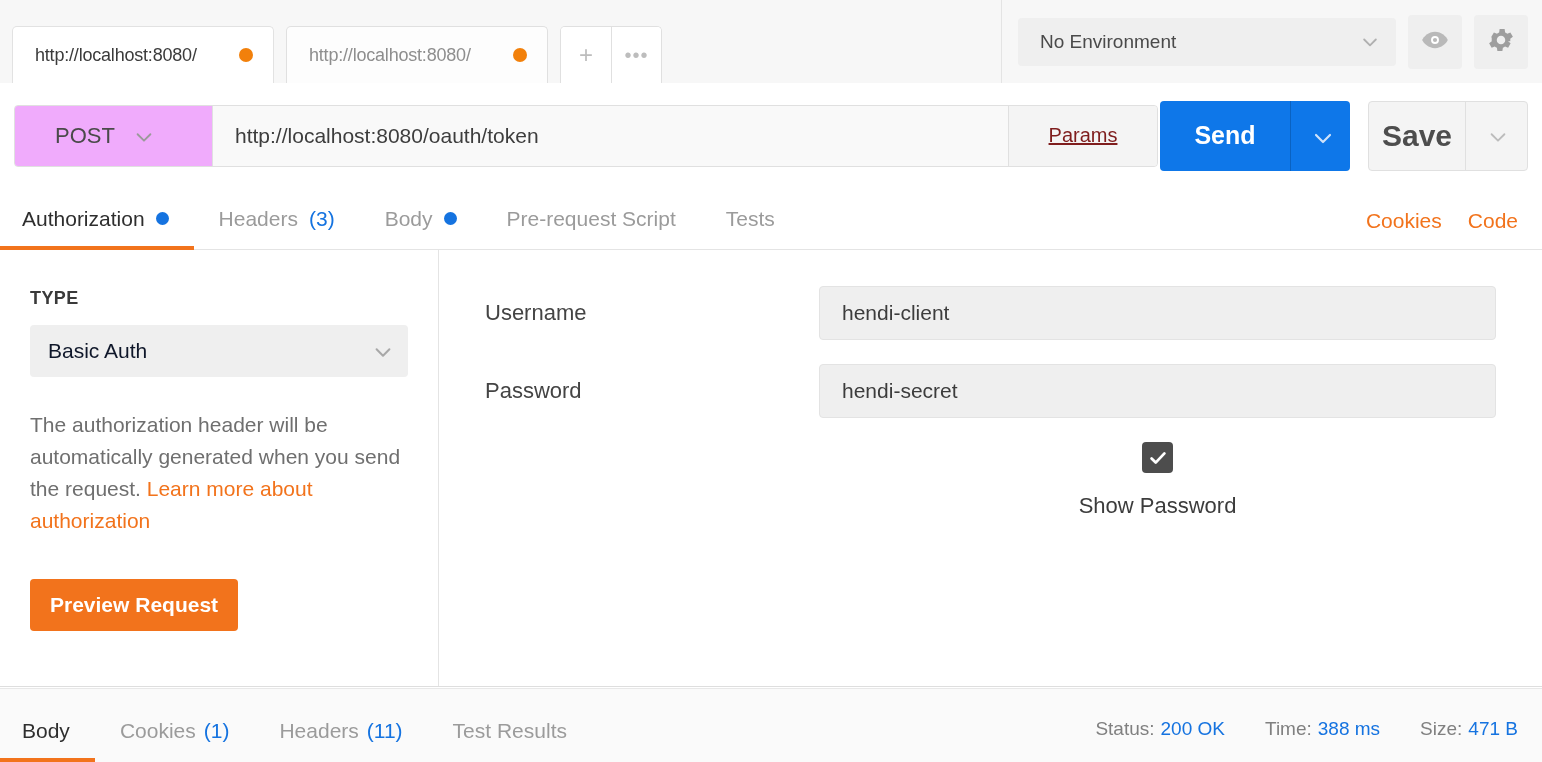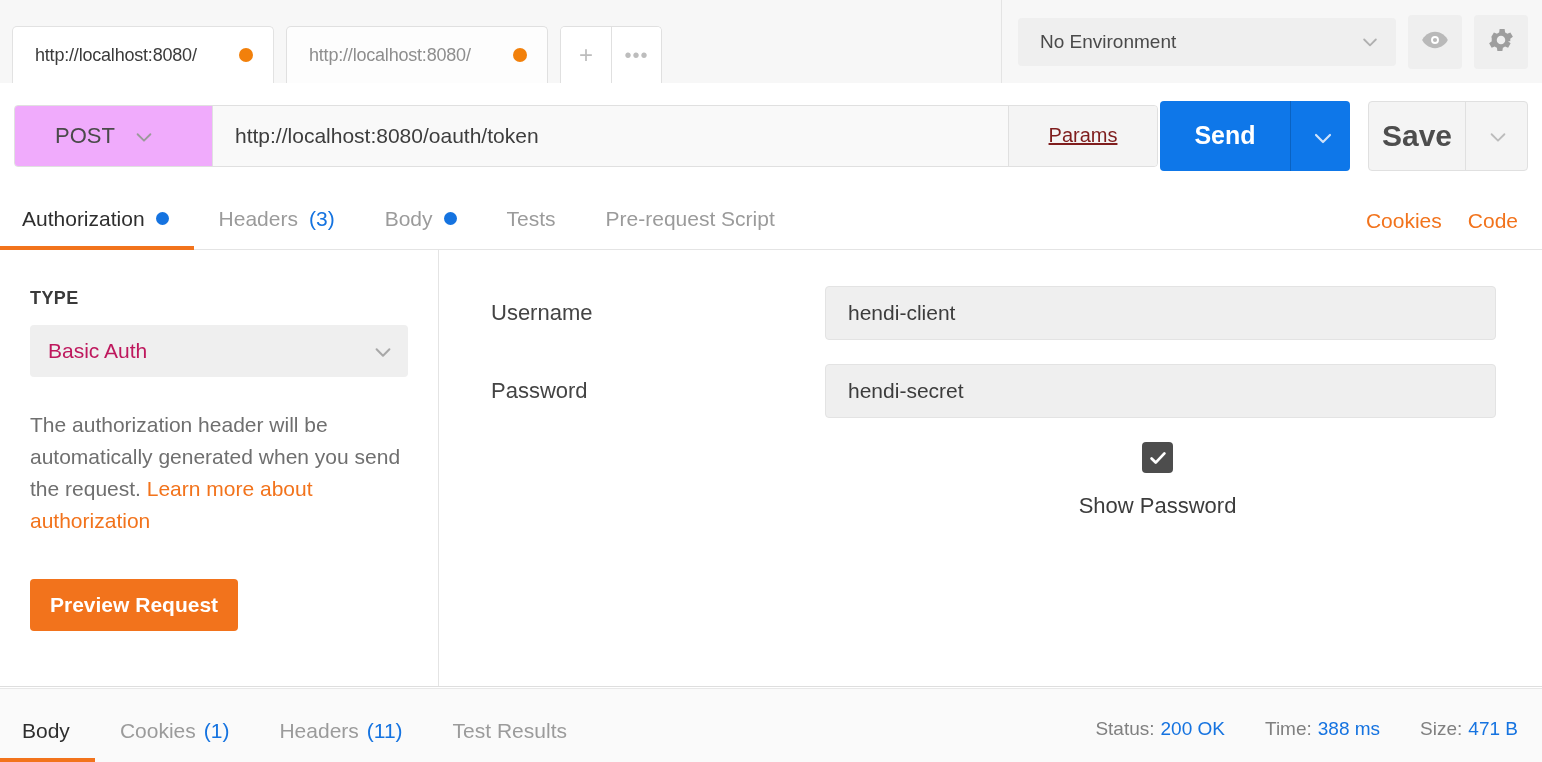--- a/index.html
+++ b/index.html
@@ -164,37 +164,37 @@
     width: 439px; border-right: 1px solid #e4e4e4;
     padding: 38px 30px 0 30px;
   }
   .type-label {
     font-size: 18px; font-weight: bold; color: #3a3a3a;
     letter-spacing: 0.4px; margin-bottom: 16px;
   }
   .type-select {
     height: 52px; background: #efefef; border-radius: 4px;
     display: flex; align-items: center; padding: 0 16px 0 18px;
-    color: #be185d; font-size: 21px;
+    color: #0f172a; font-size: 21px;
   }
   .type-select .chev { margin-left: auto; }
   .auth-desc {
     margin-top: 32px; font-size: 21px; line-height: 1.52; color: #6f6f6f;
     max-width: 380px;
   }
   .auth-desc a { color: #f2731c; text-decoration: none; }
   .preview-btn {
     margin-top: 42px; display: inline-flex; align-items: center;
     justify-content: center; height: 52px; padding: 0 20px;
     background: #f2731c; color: #ffffff; border-radius: 4px;
     font-size: 21px; font-weight: bold;
   }
 
   .auth-right { flex: 1; padding: 36px 46px 0 46px; }
-  .field-row { display: flex; align-items: center; margin-bottom: 24px; margin-left: 6px; }
+  .field-row { display: flex; align-items: center; margin-bottom: 24px; }
   .field-label {
     width: 334px; font-size: 22px; color: #444444;
   }
   .field-input {
     flex: 1; height: 54px; background: #efefef;
     border: 1px solid #e3e3e3; border-radius: 4px;
     display: flex; align-items: center; padding: 16px 22px;
     color: #3c3c3c; font-size: 21px;
   }
   .check-row { display: flex; align-items: center; margin-left: 334px; gap: 20px; flex-direction: column; }
@@ -330,25 +330,25 @@
     <span>Headers</span>
     <span class="count">(3)</span>
   </div>
 
   <div class="rtab">
     <span>Body</span>
     <span class="blue-dot"></span>
   </div>
 
   <div class="rtab">
+    <span>Pre-request Script</span>
+  </div>
+
+  <div class="rtab">
     <span>Tests</span>
-  </div>
-
-  <div class="rtab">
-    <span>Pre-request Script</span>
   </div>
 
   <div class="rtabs-right">
     <span class="link-orange">Cookies</span>
     <span class="link-orange">Code</span>
   </div>
 </div>
 
 <div class="authpanel">
 

